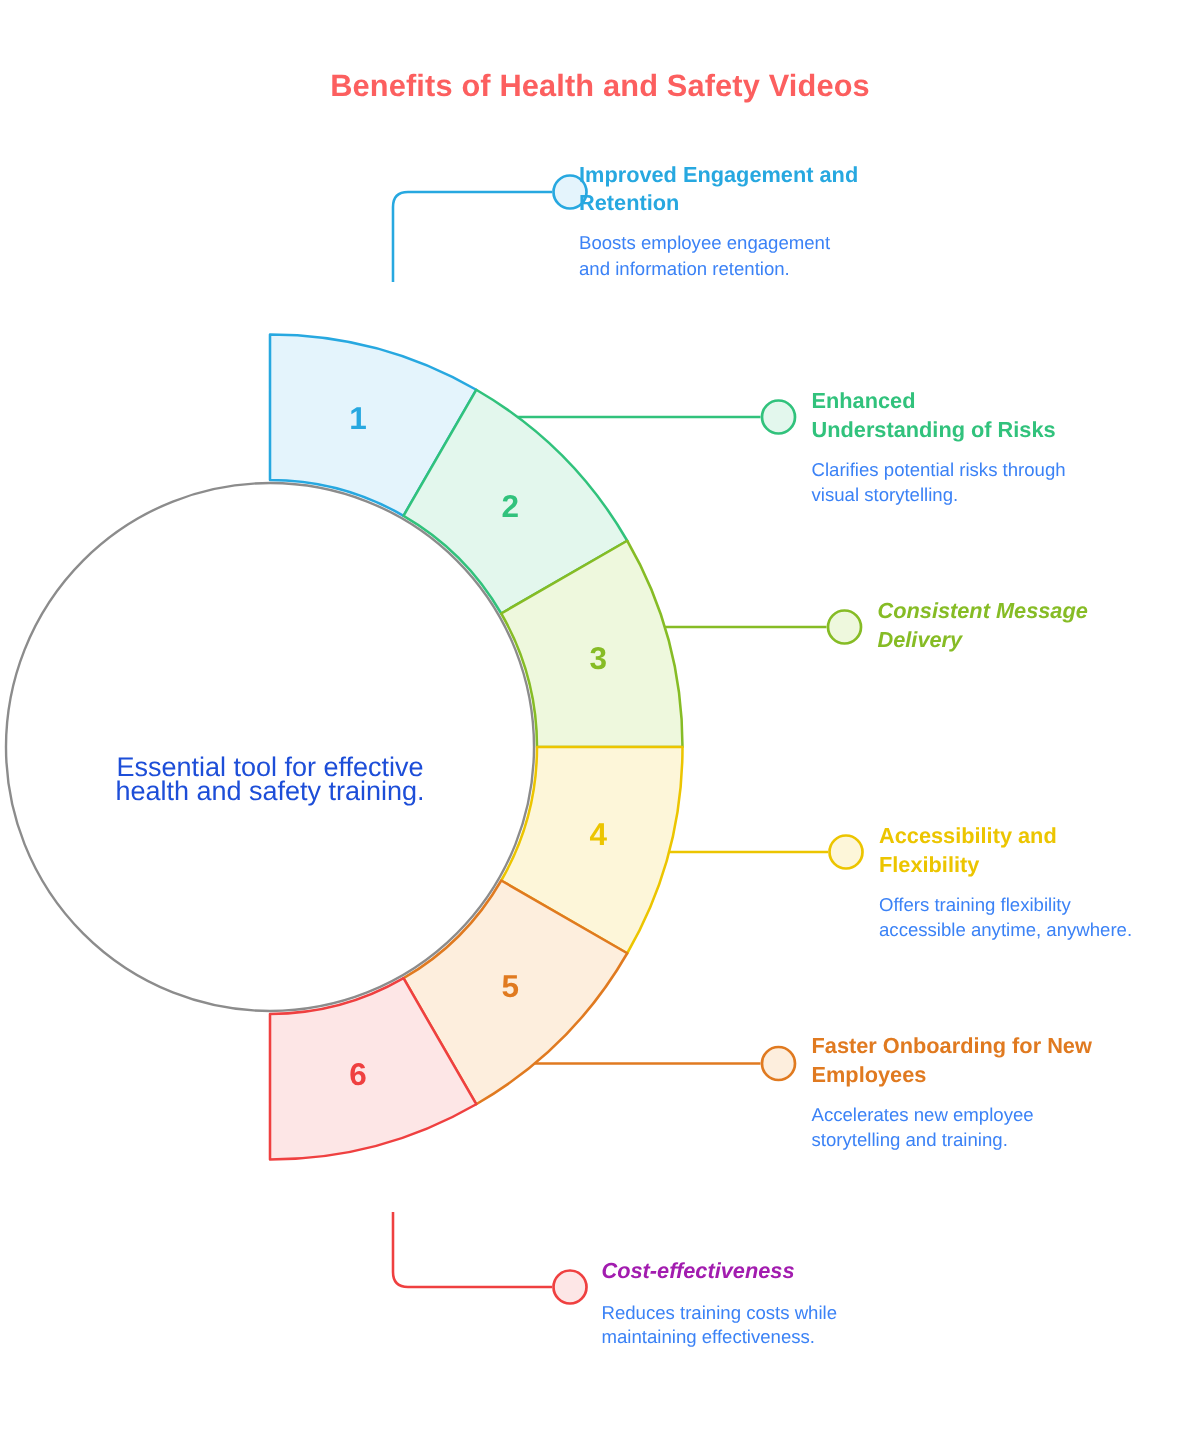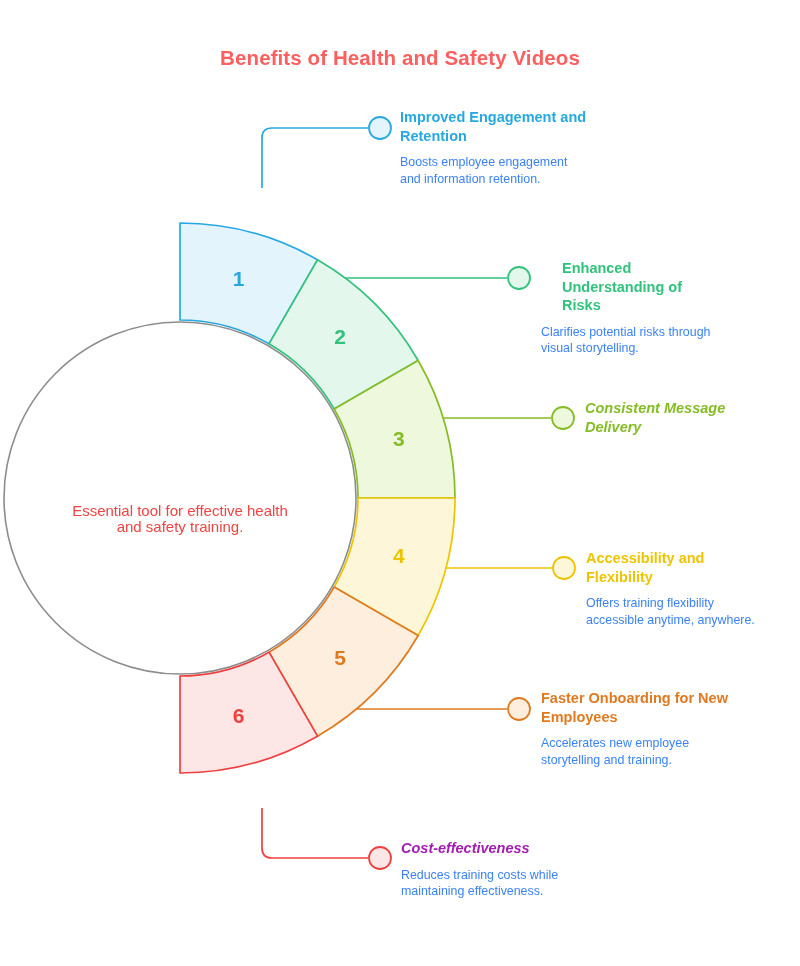--- a/index.html
+++ b/index.html
@@ -40,22 +40,22 @@
     font-size:15.5px;
     font-weight:bold;
     color:#8c8c8c;
     line-height:19px;
   }
   .center-sub{
     position:absolute;
     left:66px;width:228px;
     top:503px;
     text-align:center;
-    font-size:15px;
-    color:#ef4444;
+    font-size:18px;
+    color:#1d4ed8;
     line-height:16px;
   }
 
   .callout{position:absolute;}
   .callout .head{
     font-size:14.5px;
     font-weight:bold;
     line-height:18.5px;
     margin:0 0 9px 0;
   }
@@ -104,27 +104,27 @@
         <circle cx="519" cy="278" r="11" fill="#e3f7ed" stroke="#31c27c" stroke-width="1.8"></circle>
         <circle cx="563" cy="418" r="11" fill="#eef8dd" stroke="#86bc25" stroke-width="1.8"></circle>
         <circle cx="564" cy="568" r="11" fill="#fdf6d9" stroke="#ecc500" stroke-width="1.8"></circle>
         <circle cx="519" cy="709" r="11" fill="#fdeedd" stroke="#e07a20" stroke-width="1.8"></circle>
         <circle cx="380" cy="858" r="11" fill="#fde6e6" stroke="#ef4040" stroke-width="1.8"></circle>
       </g>
   </svg>
 
   <div class="center-sub">Essential tool for effective health and safety training.</div>
 
-  <div class="callout" style="left:400px;top:108px;width:190px;">
+  <div class="callout" style="left:386px;top:108px;width:190px;">
     <p class="head" style="color: rgb(39, 168, 224);">Improved Engagement and Retention</p>
     <p class="desc">Boosts employee engagement and information retention.</p>
   </div>
 
   <div class="callout" style="left:541px;top:259px;width:175px;">
-    <p class="head" style="color: rgb(49, 194, 124); margin-left: 21px;">Enhanced Understanding of Risks</p>
+    <p class="head" style="color: rgb(49, 194, 124);">Enhanced Understanding of Risks</p>
     <p class="desc">Clarifies potential risks through visual storytelling.</p>
   </div>
 
   <div class="callout" style="left:585px;top:399px;width:178px;">
     <p class="head" style="color: rgb(134, 188, 37); font-style: italic;">Consistent Message Delivery</p>
   </div>
 
   <div class="callout" style="left:586px;top:549px;width:176px;">
     <p class="head" style="color: rgb(236, 197, 0);">Accessibility and Flexibility</p>
     <p class="desc">Offers training flexibility accessible anytime, anywhere.</p>

